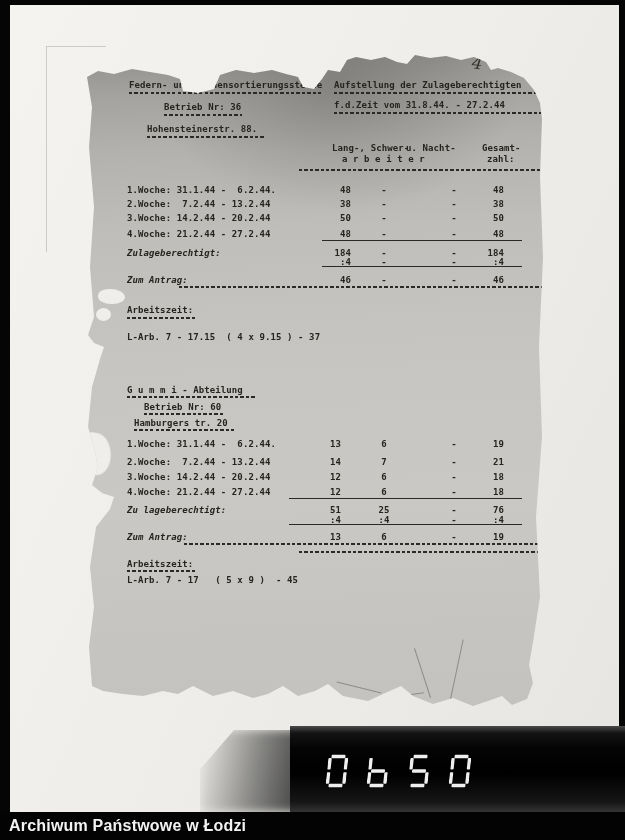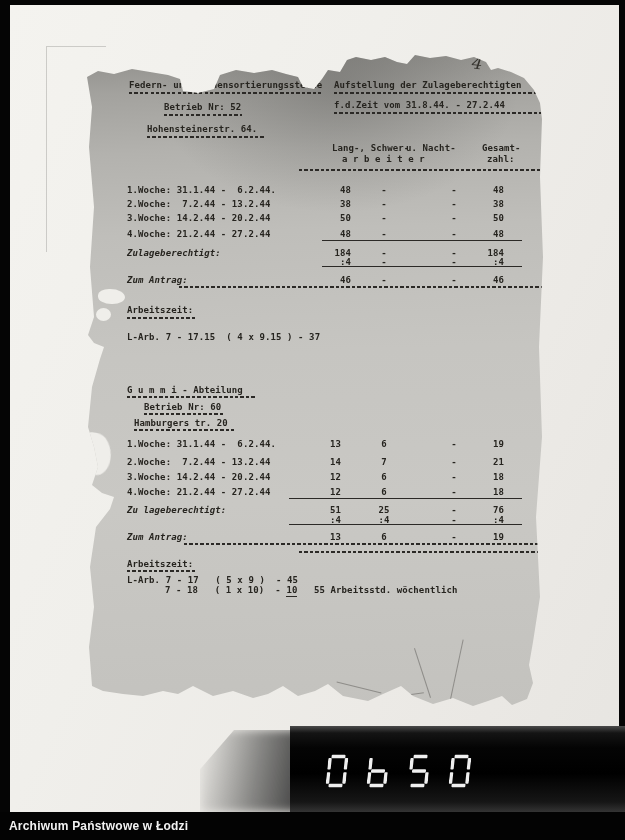--- a/index.html
+++ b/index.html
@@ -48,40 +48,40 @@
     background:linear-gradient(100deg,rgba(130,130,128,0) 0%,rgba(110,110,108,.8) 55%,rgba(55,55,55,.95) 100%);
     clip-path:polygon(34% 0,100% 0,100% 100%,0 100%,0 48%);filter:blur(5px);}
   .counter-box{position:absolute;left:290px;top:726px;width:335px;height:86px;
     background:linear-gradient(180deg,#4a4a4a 0,#141414 7px,#040404 22px,#000 55%,#161616 76px,#343434 100%);}
   .digits{position:absolute;left:37px;top:28px;display:flex;gap:21px;transform:skewX(-6deg);}
   .digits svg{width:20px;height:34px;display:block;}
   .digits rect{fill:#efefef;}
   
   .caption-band{position:absolute;left:0;top:812px;width:625px;height:28px;background:#030303;
     display:flex;align-items:center;}
-  .caption-band span{margin-left:9px;color:#f2f2f2;font-weight:bold;font-size:12px;
+  .caption-band span{margin-left:9px;color:#f2f2f2;font-weight:bold;font-size:16px;
     letter-spacing:.2px;font-family:"Liberation Sans",sans-serif;}
 </style>
 </head>
 <body>
 
 <div class="stage">
   <div class="backing"></div>
   <div class="sheet-edge v"></div>
   <div class="sheet-edge h"></div>
 
   <div class="paper">
 
     <span class="handmark">4</span>
 
     <span class="tw" style="left:45px;top:33px">Federn- und Daunensortierungsstelle</span>
     <div class="dash" style="left:45px;top:45px;width:193px"></div>
-    <span class="tw" style="left:80px;top:55px">Betrieb Nr: 52</span>
+    <span class="tw" style="left:80px;top:55px">Betrieb Nr: 36</span>
     <div class="dash" style="left:80px;top:67px;width:78px"></div>
-    <span class="tw" style="left:63px;top:77px">Hohensteinerstr. 64.</span>
+    <span class="tw" style="left:63px;top:77px">Hohensteinerstr. 88.</span>
     <div class="dash" style="left:63px;top:89px;width:117px"></div>
 
     <span class="tw" style="left:250px;top:33px">Aufstellung der Zulageberechtigten</span>
     <div class="dash" style="left:250px;top:45px;width:207px"></div>
     <span class="tw" style="left:250px;top:53px">f.d.Zeit vom 31.8.44. - 27.2.44</span>
     <div class="dash" style="left:250px;top:65px;width:207px"></div>
 
     <span class="tw" style="left:248px;top:96px">Lang-, Schwer-</span>
     <span class="tw" style="left:322px;top:96px">u. Nacht-</span>
     <span class="tw" style="left:398px;top:96px">Gesamt-</span>
@@ -201,21 +201,20 @@
       <span class="tw tc c2">6</span>
       <span class="tw tc c3">-</span>
       <span class="tw tc c4">19</span>
     </div>
     <div class="dash" style="left:100px;top:496px;width:356px"></div>
     <div class="dash" style="left:215px;top:504px;width:240px"></div>
 
     <span class="tw" style="left:43px;top:512px">Arbeitszeit:</span>
     <div class="dash" style="left:43px;top:523px;width:68px"></div>
     <span class="tw" style="left:43px;top:528px">L-Arb. 7 - 17   ( 5 x 9 )  - 45</span>
-    <span class="tw" style="left:81px;top:538px"><span>7 - 18   ( 1 x 10)  - </span><span class="uval">10</span><span>   55 Arbeitsstd. wöchentlich</span></span>
 
     <div class="hole hole1"></div>
     <div class="hole hole2"></div>
     <div class="hole hole3"></div>
     <div class="crease cr1"></div>
     <div class="crease cr2"></div>
     <div class="crease cr3"></div>
     <div class="crease cr4"></div>
   </div>
 

